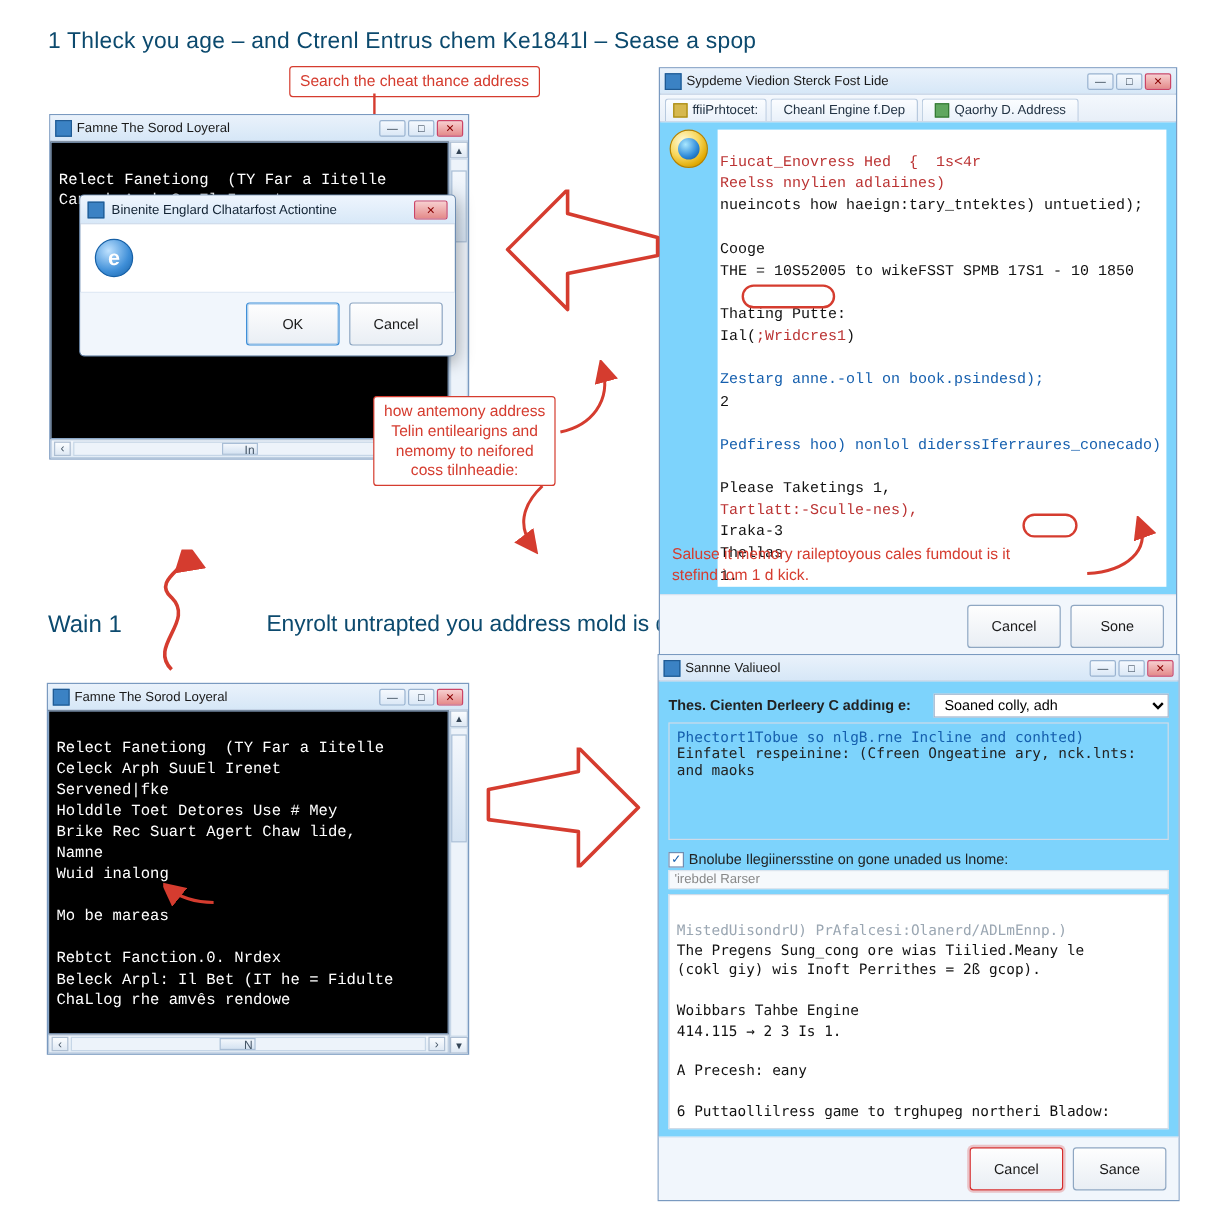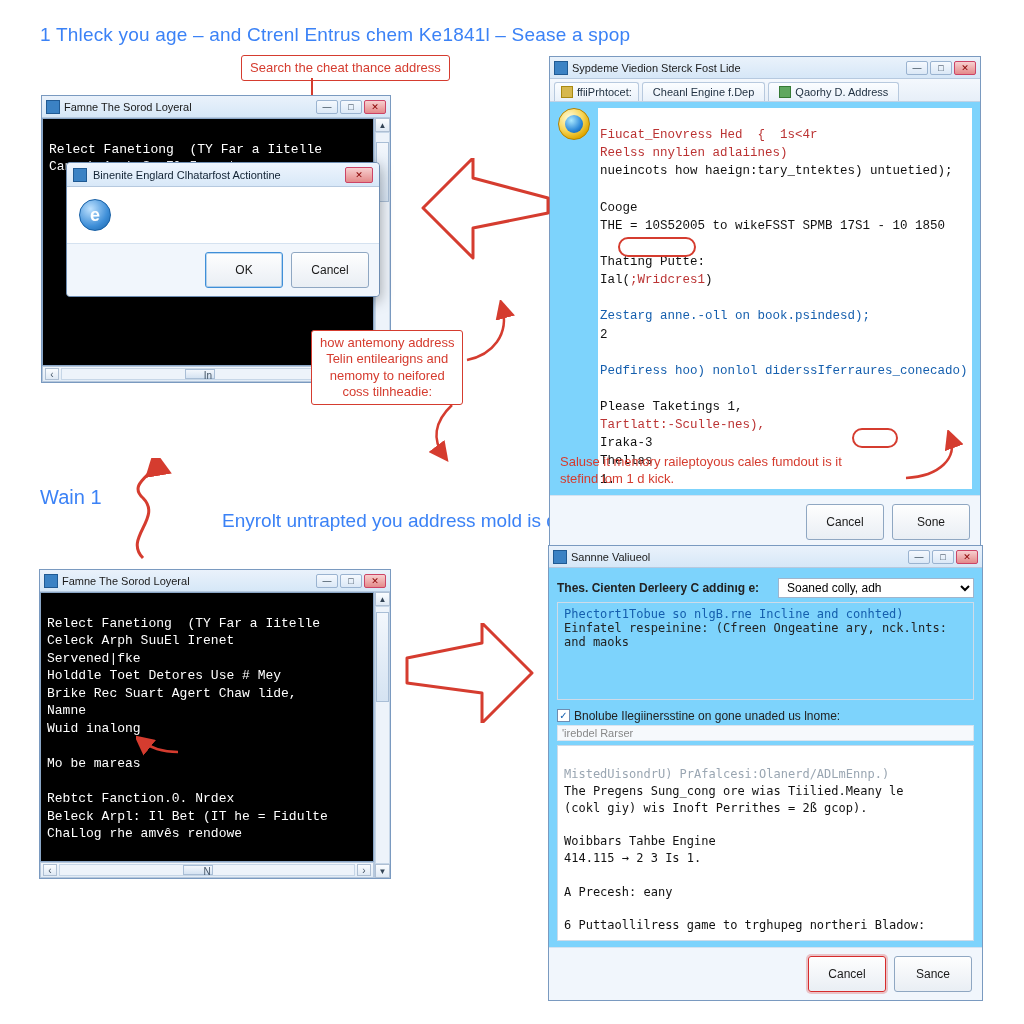--- a/index.html
+++ b/index.html
@@ -164,21 +164,21 @@
   .codearea{
     font-family:"Consolas","Courier New",monospace;
     font-size:12.5px;line-height:1.45;
     padding:6px 8px;white-space:pre-wrap;color:#111;
     border:1px solid #cfdbe8;background:#fff;
   }
   .codearea .kw{color:#b33;}   
   .codearea .fn{color:#155fae;}
 
   
-  .pgtext{position:absolute;font-size:19px;color:#3b82f6;}
+  .pgtext{position:absolute;font-size:19px;color:#0c4a6e;}
 
   
   .redbox{
     position:absolute;border:1.5px solid #d53c2f;border-radius:3px;
     padding:4px 8px;font-size:13px;color:#d53c2f;background:#fff;
     text-align:center;line-height:1.25;
   }
   .rednote{
     position:absolute;font-size:13px;color:#d53c2f;line-height:1.3;
     text-align:center;
@@ -215,21 +215,21 @@
     border:1px solid #cfdbe8;background:#fff;padding:4px 6px;font-family:"Consolas",monospace;
     font-size:12px;line-height:1.4;color:#111;white-space:pre-wrap;
   }
   .logarea .gry{color:#9aa6b2;}
 </style>
 </head>
 <body>
 
 <div class="pgtext" style="left:40px;top:24px;letter-spacing:.2px;">1 Thleck you age – and Ctrenl Entrus chem Ke1841l – Sease a spop</div>
 
-<div class="pgtext" style="left:40px;top:486px;font-size:20px;text-align:center;">Wain 1</div>
+<div class="pgtext" style="left:40px;top:510px;font-size:20px;text-align:center;">Wain 1</div>
 
 <div class="pgtext" style="left:222px;top:510px;">Enyrolt untrapted you address mold is deg × fas 1.50:1 hide.</div>
 
 <div class="redbox" style="left:241px;top:55px;">Search the cheat thance address</div>
 
 <svg class="arrowsvg" style="left:298px;top:75px;width:40px;height:40px;">
   <defs>
       <marker id="ah1" markerWidth="8" markerHeight="8" refX="5" refY="4" orient="auto">
     <path d="M0,0 L8,4 L0,8 z" fill="#d53c2f"></path>
       </marker>

